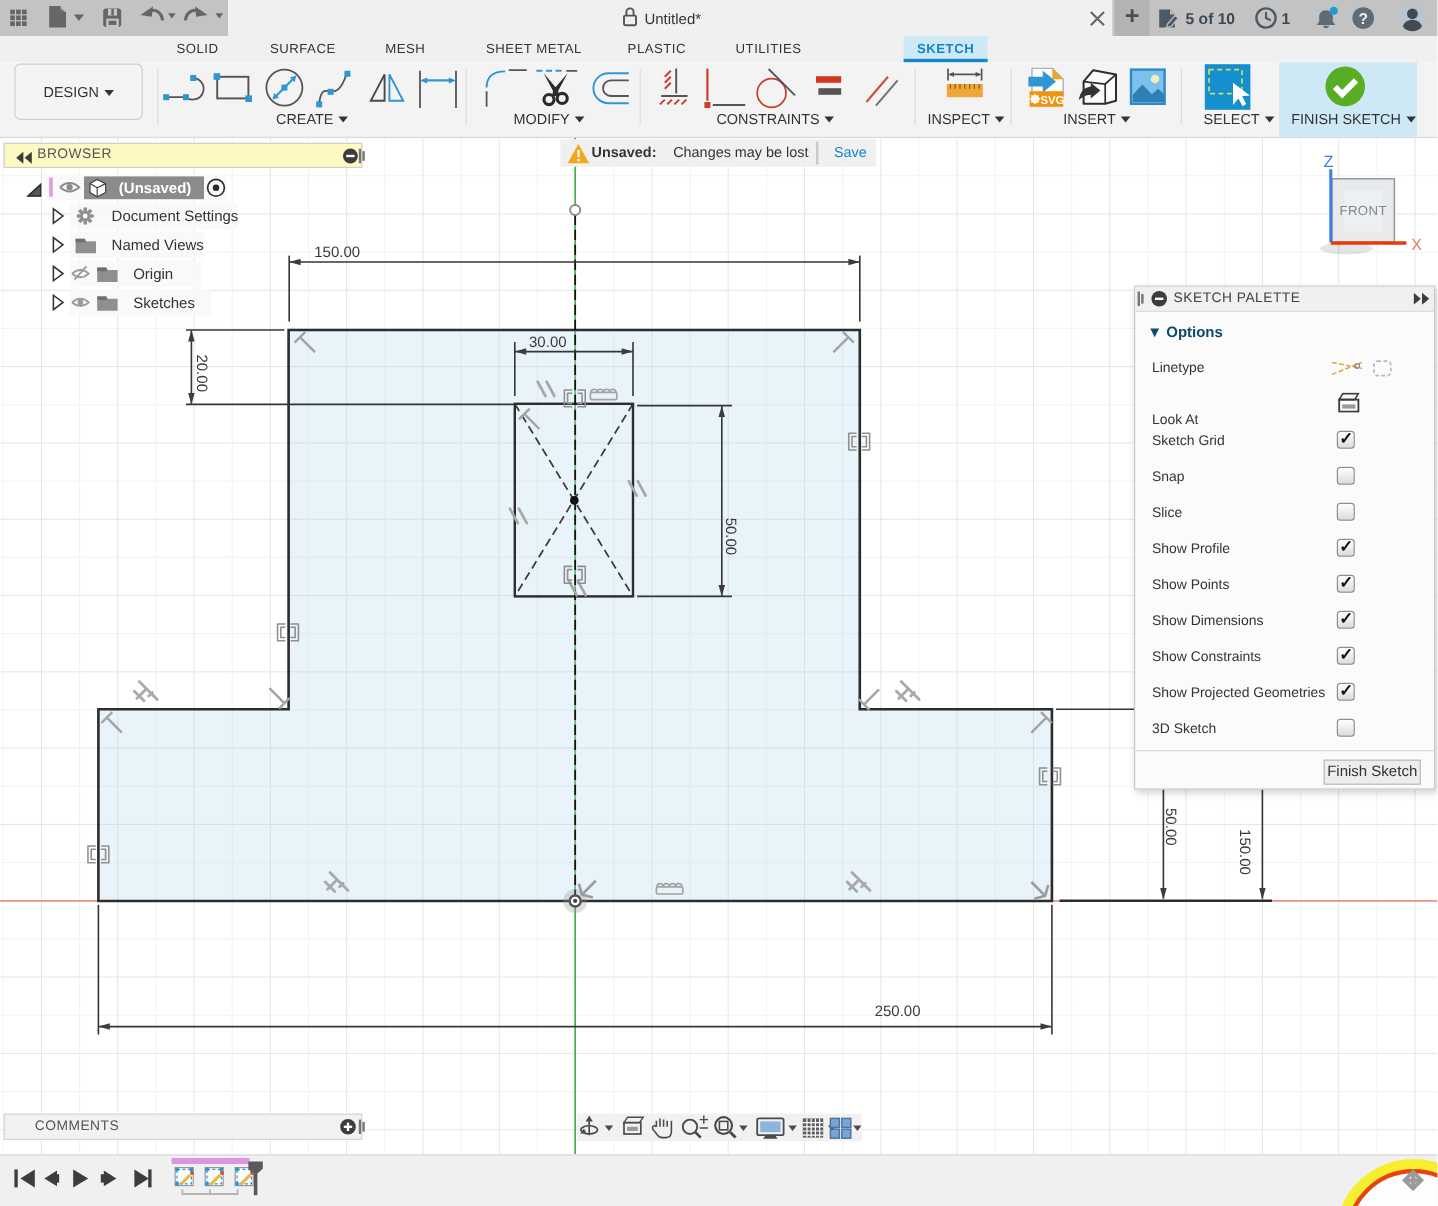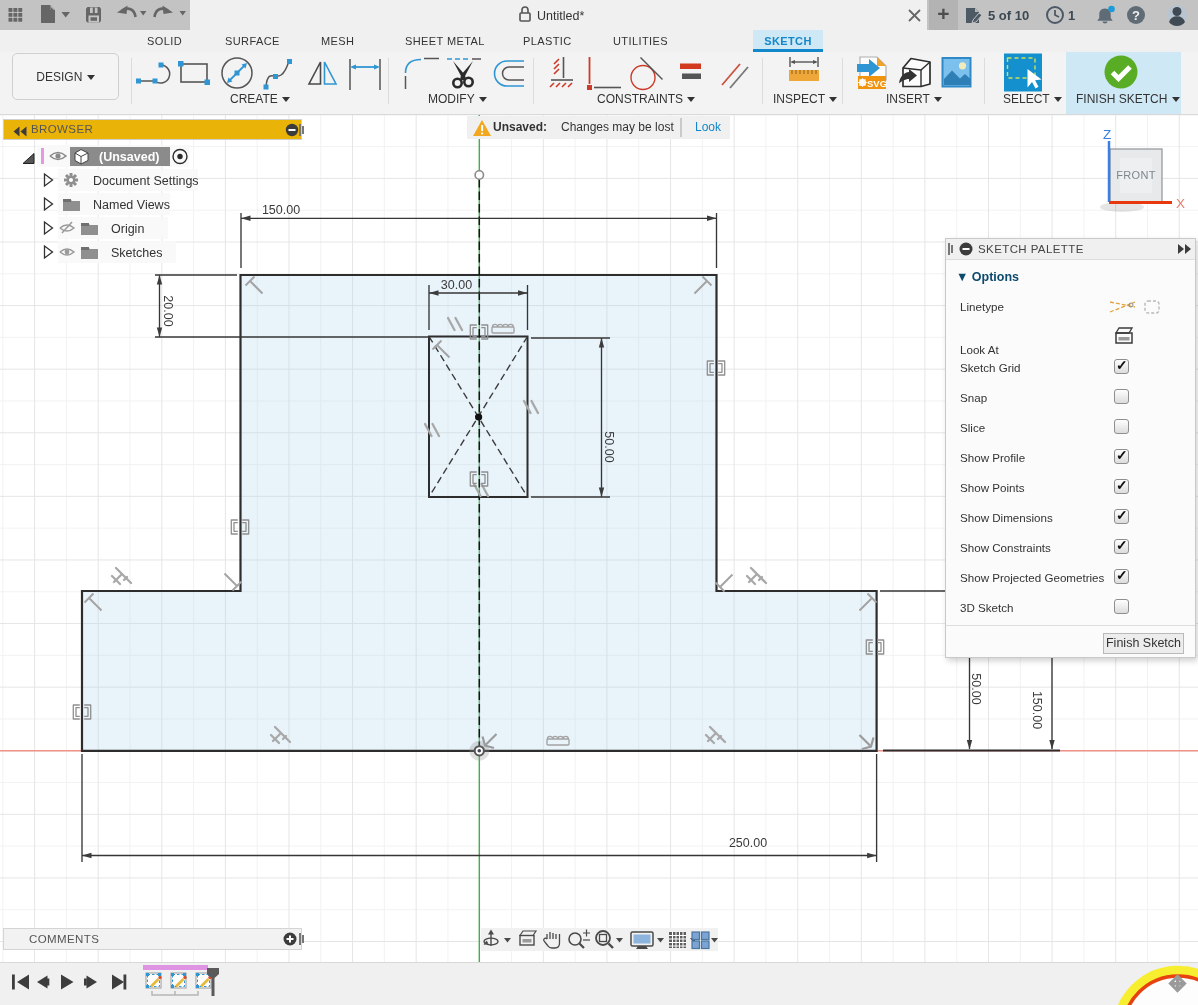--- a/index.html
+++ b/index.html
@@ -31,21 +31,21 @@
       linear-gradient(to right, #e5e5e5 1px, transparent 1px),
       linear-gradient(to bottom, #e5e5e5 1px, transparent 1px),
       linear-gradient(to right, #f2f2f2 1px, transparent 1px),
       linear-gradient(to bottom, #f2f2f2 1px, transparent 1px);
     background-size: 63.6px 100%, 100% 63.6px, 63.6px 100%, 100% 63.6px;
     background-position: 34.1px 0, 0 62.9px, 2.3px 0, 0 31.1px;
   }
 
   
   #browser { position:absolute; left:3px; top:119px; width:299px; }
-  #browserhdr { height:21px; background:#eab308; border:1px solid #cfcfcf; font-size:11.5px; color:#555; line-height:19px; letter-spacing:0.4px; position:relative; }
+  #browserhdr { height:21px; background:#fef9c3; border:1px solid #cfcfcf; font-size:11.5px; color:#555; line-height:19px; letter-spacing:0.4px; position:relative; }
   .trow { position:relative; height:24px; font-size:12px; color:#333;text-align:center; }
   .rowbg { position:absolute; top:1px; height:22px; background:rgba(248,248,248,0.92); }
 
   
   #warnbar { position:absolute; left:467px; top:116px; width:263px; height:23px; background:#f0f0f0; font-size:12px; color:#333; }
 
   
   #palette { position:absolute; left:945px; top:238px; width:251px; height:420px; background:#fbfbfb; border:1px solid #c9c9c9; box-shadow:2px 3px 6px rgba(0,0,0,0.18); }
   #palhdr { height:21px; background:#f0f0f0; border-bottom:1px solid #ddd; font-size:11.5px; color:#444; line-height:20px; letter-spacing:0.4px; position:relative; }
   .prow { position:absolute; left:14px; font-size:11.6px; color:#333; }
@@ -385,21 +385,21 @@
 
 <div id="warnbar">
   <svg width="22" height="20" style="position:absolute;left:5px;top:2px">
     <path d="M10 2 L19 18 H1 Z" fill="#f2a71e"></path>
     <rect x="9.2" y="7" width="1.9" height="6" fill="#fff"></rect>
     <rect x="9.2" y="14.5" width="1.9" height="1.9" fill="#fff"></rect>
   </svg>
   <span style="position:absolute;left:26px;top:4px;font-weight:bold;">Unsaved:</span>
   <span style="position:absolute;left:94px;top:4px;">Changes may be lost</span>
   <div style="position:absolute;left:213px;top:2px;width:1.5px;height:19px;background:#c9c9c9"></div>
-  <span style="position:absolute;left:228px;top:4px;color:#1287c9;">Look</span>
+  <span style="position:absolute;left:228px;top:4px;color:#1287c9;">Save</span>
 </div>
 
 <div id="browser">
   <div id="browserhdr">
     <svg width="20" height="12" style="position:absolute;left:9px;top:5.5px">
       <polygon points="6.5,0.5 6.5,10.5 0.5,5.5" fill="#3c3c3c"></polygon>
       <polygon points="13.5,0.5 13.5,10.5 7.5,5.5" fill="#3c3c3c"></polygon>
     </svg>
     <span style="position:absolute;left:27px;">BROWSER</span>
     <svg width="16" height="16" style="position:absolute;left:281px;top:3px">

